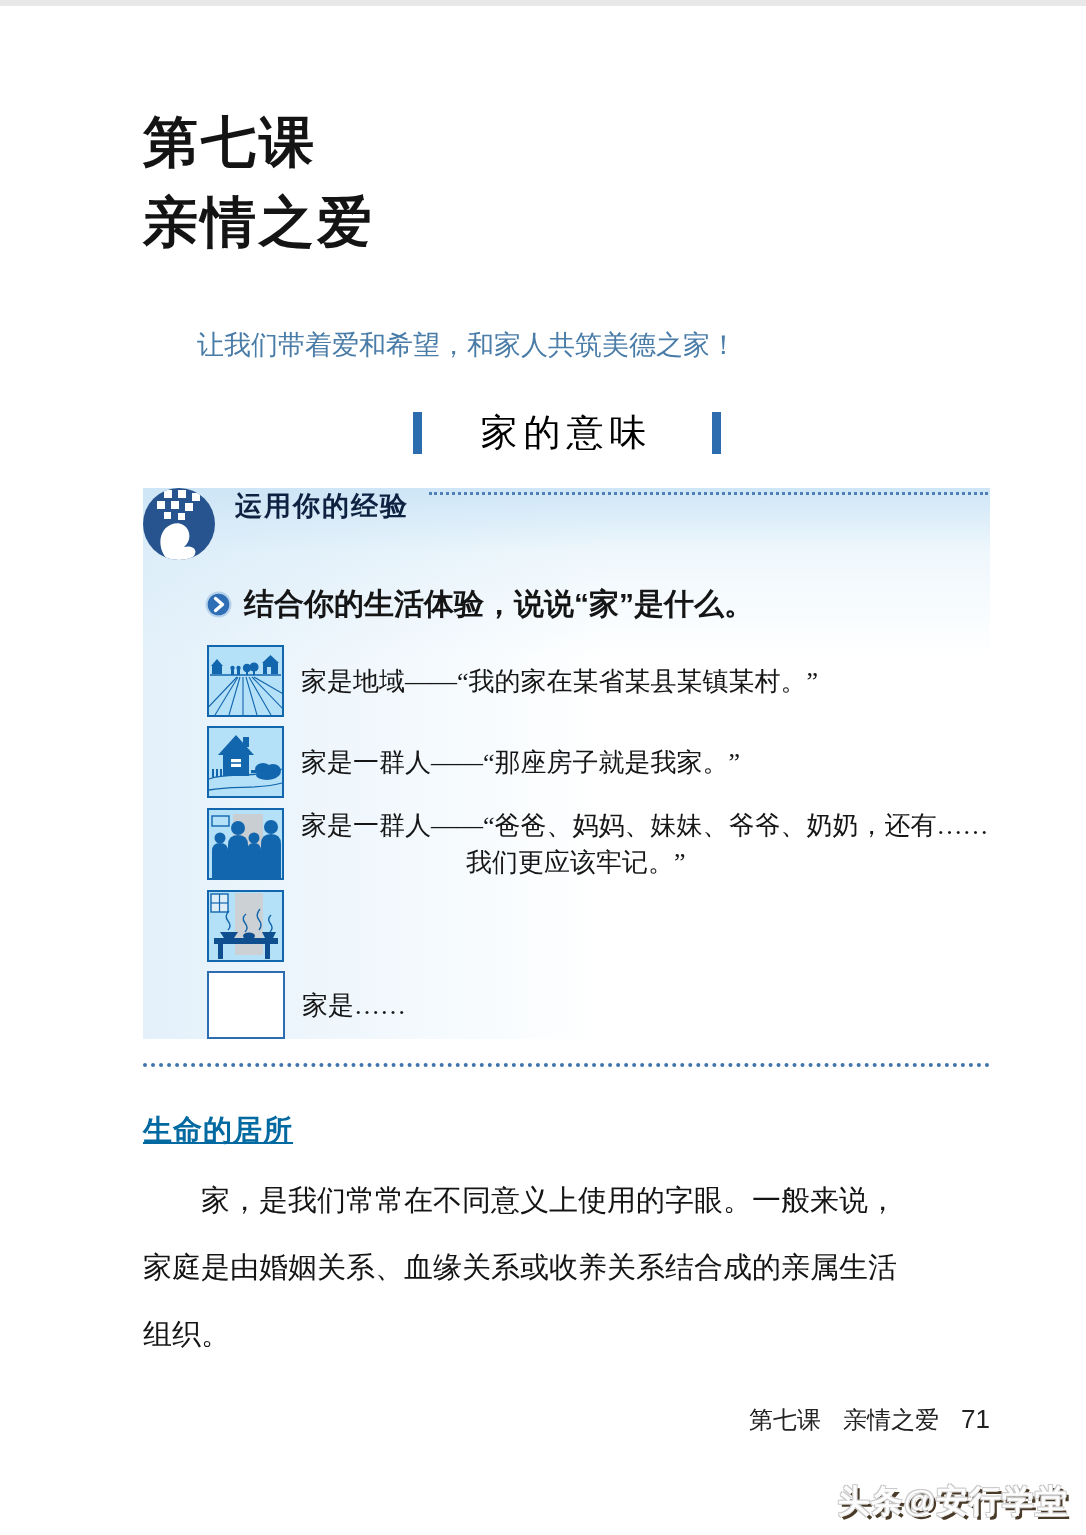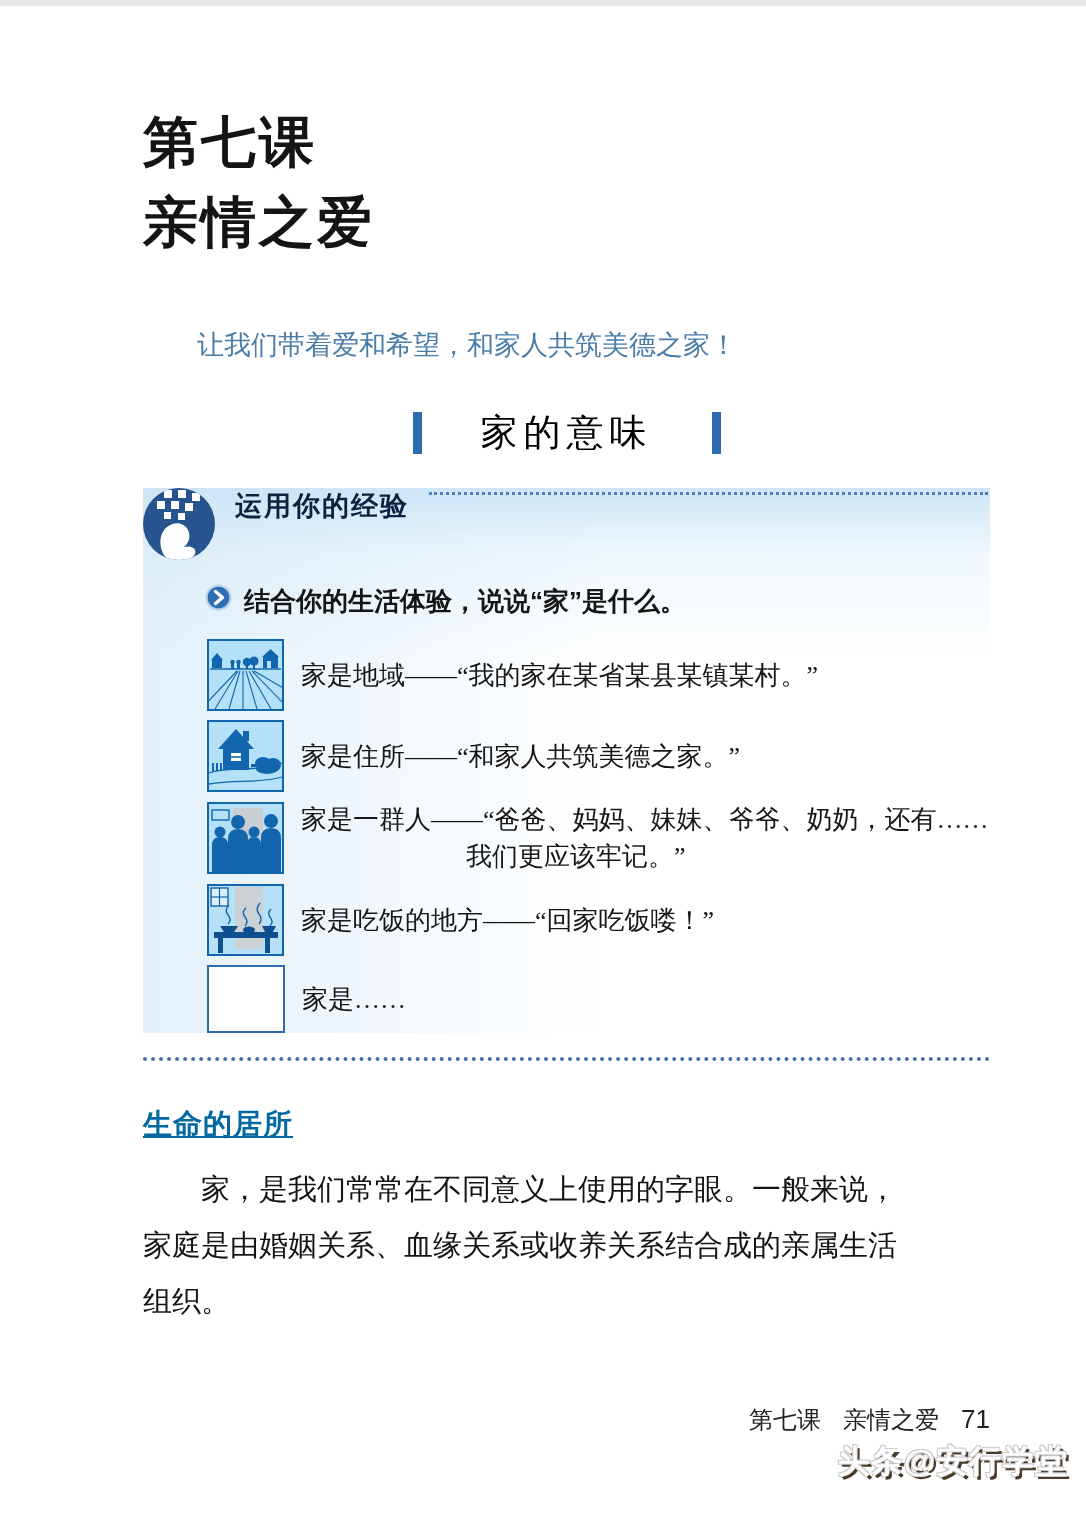--- a/index.html
+++ b/index.html
@@ -45,55 +45,55 @@
   .activity-icon{width:72px;height:72px;flex:0 0 auto;}
   .activity-label{
     margin-left:20px;
     font-family:"Liberation Sans","DejaVu Sans",sans-serif;
     font-weight:700;font-size:27px;color:#0d2140;letter-spacing:2px;
     white-space:nowrap;
   }
   .dotted-leader{flex:1 1 auto;border-top:3px dotted #4f7fb5;margin:4px 2px 0 20px;height:0;}
 
   .prompt-row{
-    margin:24px 0 20px 62px;display:flex;align-items:flex-start;gap:12px;
-    font-family:"Liberation Sans","DejaVu Sans",sans-serif;
-    font-weight:700;font-size:26px;color:#151515;
+    margin:24px 0 20px 62px;display:flex;align-items:center;gap:12px;
+    font-family:"Liberation Sans","DejaVu Sans",sans-serif;
+    font-weight:700;font-size:30px;color:#151515;
   }
   .prompt-icon{width:27px;height:27px;flex:0 0 auto;}
 
   .items{margin-left:57px;}
   .item{display:flex;align-items:center;gap:17px;margin-bottom:9px;padding-left:7px;}
   .thumb{width:77px;height:72px;flex:0 0 auto;display:block;}
   .thumb svg{display:block;width:100%;height:100%;}
   .blank-box{width:74px;height:64px;background:#fff;border:2px solid #2e6cb0;flex:0 0 auto;}
   .item-text{font-size:26px;line-height:37px;color:#161616;}
   .item-text.hang{padding-left:165px;text-indent:-165px;max-width:760px;}
 
   
   .dotted-sep{margin-top:24px;border-top:4px dotted #3f74ad;height:0;}
 
   
   .body-heading{
     margin:44px 0 0 0;
     font-family:"Liberation Sans","DejaVu Sans",sans-serif;
     font-weight:700;font-size:29px;color:#0369a1;letter-spacing:1px;text-decoration:underline;
   }
-  .body-paragraph{margin:16px 0 0 0;width:772px;font-size:29px;line-height:56px;text-indent:2em;color:#141414;}
+  .body-paragraph{margin:16px 0 0 0;width:772px;font-size:29px;line-height:67px;text-indent:2em;color:#141414;}
 
   
   .page-footer{
     position:absolute;right:96px;top:1398px;
     font-size:24px;color:#222;display:flex;align-items:baseline;gap:22px;
   }
   .page-footer .num{font-family:"Liberation Sans","DejaVu Sans",sans-serif;font-size:26px;}
 
   
   .watermark{
-    position:absolute;right:18px;top:1434px;
+    position:absolute;right:18px;top:1474px;
     font-family:"Liberation Sans","DejaVu Sans",sans-serif;
     font-weight:700;font-size:32px;letter-spacing:1px;
     color:#fdfdfd;
     text-shadow:-1px -1px 0 #c9c9c9, 1px -1px 0 #c9c9c9, -1px 1px 0 #c9c9c9, 3px 3px 0 #4a3a28;
     text-align:center;
   }
 </style>
 </head>
 <body>
 
@@ -206,21 +206,21 @@
                   <rect x="9" y="43" width="2" height="8"></rect>
                   <rect x="13" y="43" width="2" height="8"></rect>
                 <ellipse cx="56" cy="43" rx="8" ry="6"></ellipse>
                 <ellipse cx="66" cy="45" rx="8" ry="7"></ellipse>
                 <ellipse cx="60" cy="49" rx="11" ry="5"></ellipse>
               </g>
               <rect x="24" y="33" width="10" height="8" fill="#ffffff"></rect>
               <line x1="24" y1="37" x2="34" y2="37" stroke="#1266ad" stroke-width="1.6"></line>
             </svg>
           </span>
-          <span class="item-text">家是住所——“和家人共筑美德之家。”</span>
+          <span class="item-text">家是一群人——“那座房子就是我家。”</span>
         </div>
 
         <div class="item">
           <span class="thumb">
             <svg viewBox="0 0 77 72">
               <rect x="1" y="1" width="75" height="70" fill="#b5e1f8" stroke="#1266ad" stroke-width="2"></rect>
               <rect x="26" y="6" width="30" height="58" fill="#c9ced3"></rect>
               <rect x="5" y="8" width="17" height="10" fill="none" stroke="#1266ad" stroke-width="1.4"></rect>
               <g fill="#1266ad">
                 <circle cx="13" cy="30" r="5.5"></circle>
@@ -254,21 +254,20 @@
               <g fill="#0f4f8f">
                 <path d="M13 42 L31 42 L27 48 L17 48 Z"></path>
                 <ellipse cx="42" cy="46" rx="6" ry="3.4"></ellipse>
                 <path d="M55 42 L69 42 L66 48 L58 48 Z"></path>
                 <rect x="7" y="48" width="64" height="6"></rect>
                 <rect x="11" y="54" width="5" height="15"></rect>
                 <rect x="58" y="54" width="5" height="15"></rect>
               </g>
             </svg>
           </span>
-          <span class="item-text">家是吃饭的地方——“回家吃饭喽！”</span>
         </div>
 
         <div class="item">
           <span class="blank-box"></span>
           <span class="item-text">家是……</span>
         </div>
 
       </div>
     </div>
 

